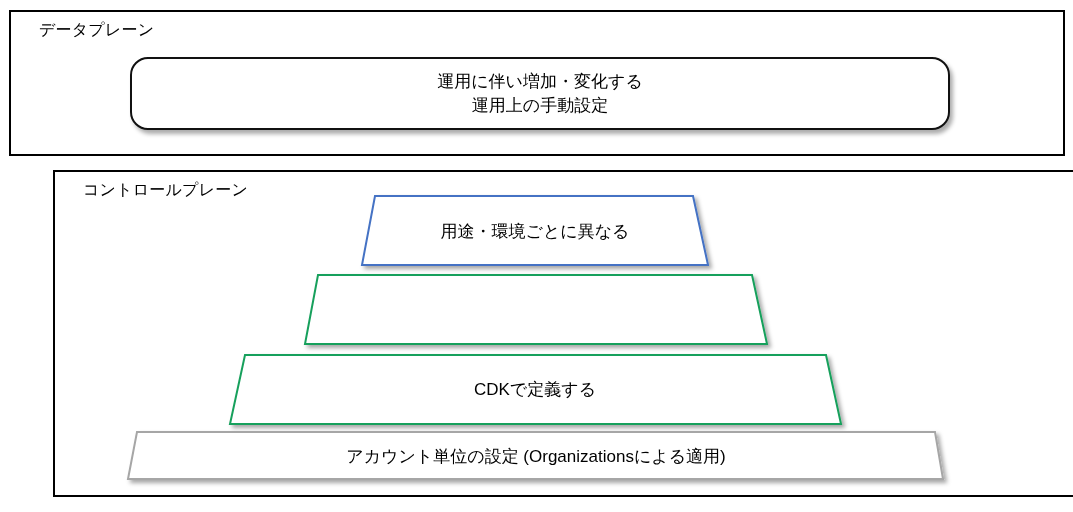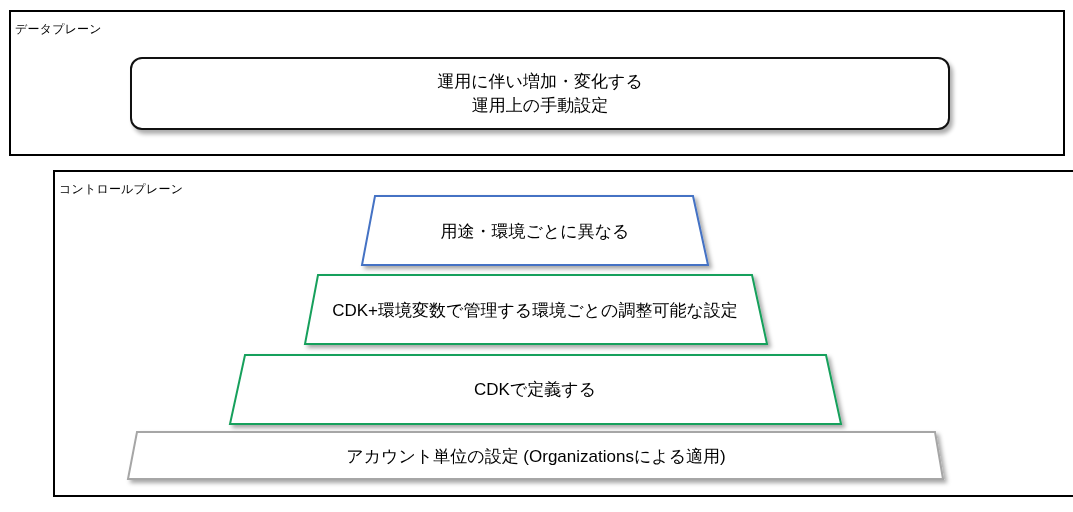--- a/index.html
+++ b/index.html
@@ -39,39 +39,39 @@
   #control-plane-box {
     left: 9px;
     top: 170px;
     width: 1056px;
     height: 327px;
     margin-left: 44px;
   }
 
   .plane-label {
     position: absolute;
-    left: 4px;
+    left: 28px;
     top: 7px;
-    font-size: 12px;
+    font-size: 16px;
     line-height: 21px;
     letter-spacing: 0.2px;
     white-space: nowrap;
     color: #000000;
   }
 
   
   #data-resource-card {
     position: absolute;
     box-sizing: border-box;
     left: 130px;
     top: 57px;
     width: 820px;
     height: 73px;
     border: 2px solid #111111;
-    border-radius: 12px;
+    border-radius: 18px;
     background: #ffffff;
     box-shadow: 3px 4px 4px rgba(0,0,0,0.33);
     display: flex;
     flex-direction: column;
     align-items: center;
     justify-content: center;
   }
   #data-resource-card .line {
     font-size: 17px;
     line-height: 24px;
@@ -90,21 +90,21 @@
   }
   .tier svg {
     position: absolute;
     left: 0;
     top: 0;
     overflow: visible;
   }
   .tier-label {
     position: absolute;
     display: flex;
-    flex-direction: row;
+    flex-direction: column;
     align-items: center;
     justify-content: center;
     text-align: center;
     pointer-events: none;
   }
   .tier-label .line {
     font-size: 17px;
     line-height: 25px;
     white-space: nowrap;
     color: #000000;
@@ -153,24 +153,20 @@
   <div class="tier">
     <svg width="1073" height="512" aria-hidden="true">
       <defs>
         <filter id="sh2" x="-20%" y="-20%" width="160%" height="170%">
           <feDropShadow dx="3" dy="3" stdDeviation="2.2" flood-color="#000000" flood-opacity="0.35"></feDropShadow>
         </filter>
       </defs>
       <polygon points="318,275 752,275 767,344 305,344" fill="#FFFFFF" stroke="#18A05C" stroke-width="2" filter="url(#sh2)"></polygon>
     </svg>
   </div>
-  <div class="tier-label" id="tier-2-label">
-    <div class="line">CDK+環境変数で管理する</div>
-    <div class="line">環境ごとの調整可能な設定</div>
-  </div>
 
   <div class="tier">
     <svg width="1073" height="512" aria-hidden="true">
       <defs>
         <filter id="sh3" x="-20%" y="-20%" width="160%" height="170%">
           <feDropShadow dx="3" dy="3" stdDeviation="2.2" flood-color="#000000" flood-opacity="0.35"></feDropShadow>
         </filter>
       </defs>
       <polygon points="245,355 826,355 841,424 230,424" fill="#FFFFFF" stroke="#18A05C" stroke-width="2" filter="url(#sh3)"></polygon>
     </svg>

